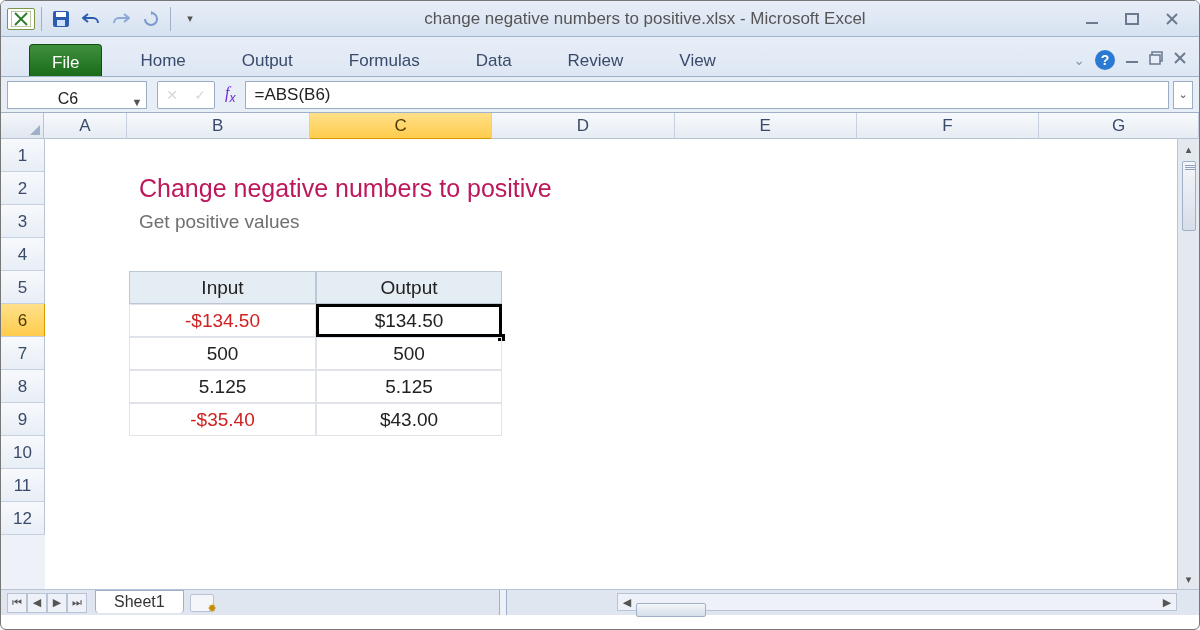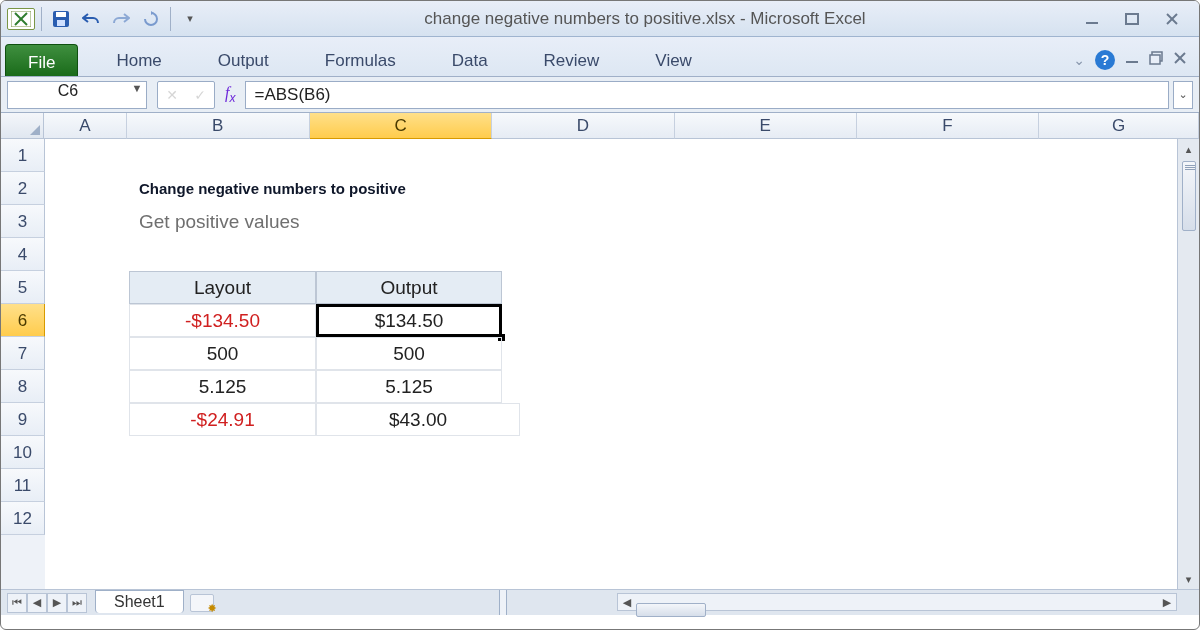--- a/index.html
+++ b/index.html
@@ -11,28 +11,28 @@
   .excel-icon { width: 28px; height: 22px; background: #fff; border: 1px solid #7a9646; border-radius: 2px; position: relative; display: flex; align-items: center; justify-content: center; }
   .excel-icon svg { width: 20px; height: 16px; }
   .qat-sep { width: 1px; height: 24px; background: #a0b0c8; margin: 0 2px; }
   .qat-btn { width: 26px; height: 26px; display: flex; align-items: center; justify-content: center; border-radius: 2px; color: #3a5a8a; }
   .title-text { flex: 1; text-align: center; font-size: 17px; color: #555; }
   .winctrl { display: flex; gap: 18px; padding-right: 16px; color: #6b7a8f; }
   .winctrl span { width: 22px; height: 22px; display: flex; align-items: center; justify-content: center; font-size: 16px; }
 
   
   .ribbon { height: 40px; background: linear-gradient(#e8eef8,#dde7f3); display: flex; align-items: end; border-bottom: 1px solid #a0b0c8; position: relative; }
-  .file-tab { margin-left: 4px; height: 32px; background: linear-gradient(#3f8f3f,#1a6b1a); color: #fff; font-size: 17px; padding: 4px 22px 0; border-radius: 4px 4px 0 0; display: flex; align-items: center; border: 1px solid #0f5010; border-bottom: none; }
+  .file-tab { margin-left: 28px; height: 32px; background: linear-gradient(#3f8f3f,#1a6b1a); color: #fff; font-size: 17px; padding: 4px 22px 0; border-radius: 4px 4px 0 0; display: flex; align-items: center; border: 1px solid #0f5010; border-bottom: none; }
   .rtab { height: 30px; padding: 0 18px; font-size: 17px; color: #3a4a6a; display: flex; align-items: center; margin-left: 20px; }
   .rib-right { position: absolute; right: 12px; bottom: 6px; display: flex; align-items: center; gap: 10px; color: #6b7a8f; }
   .help-icon { width: 20px; height: 20px; background: #2a7ad4; color: #fff; border-radius: 50%; display: flex; align-items: center; justify-content: center; font-size: 14px; font-weight: bold; }
 
   
   .fbar { height: 36px; background: #e8eef5; display: flex; align-items: center; border-bottom: 1px solid #a0b0c8; padding: 4px 6px; gap: 4px; }
-  .namebox { width: 140px; height: 28px; background: #fff; border: 1px solid #9aacc6; display: flex; align-items: flex-start; }
+  .namebox { width: 140px; height: 28px; background: #fff; border: 1px solid #9aacc6; display: flex; align-items: flex-end; }
   .namebox-txt { flex: 1; text-align: center; font-size: 16px; color: #222; }
   .namebox-dd { width: 18px; text-align: center; color: #555; font-size: 11px; }
   .fx-cluster { display: flex; align-items: center; height: 28px; background:#fff; border:1px solid #9aacc6; border-radius:2px; }
   .fx-cluster span { width: 28px; text-align:center; color:#777; font-size:14px; }
   .fx-label { font-style: italic; font-family: "Times New Roman", serif; font-size: 16px; color: #6d28d9; padding: 0 6px; }
   .formula-in { flex: 1; height: 28px; background: #fff; border: 1px solid #9aacc6; font-size: 17px; color: #222; padding: 0 8px; display: flex; align-items: center; }
   .fbar-expand { width: 20px; height: 28px; border:1px solid #9aacc6; background:#fff; display:flex; align-items:center; justify-content:center; color:#555; font-size:11px; }
 
   
   .grid-area { position: relative; height: 476px; display: flex; flex-direction: column; }
@@ -42,21 +42,21 @@
   .colh { background: linear-gradient(#f7f9fc,#e6ecf4); border-right: 1px solid #c6d0df; border-bottom: 1px solid #b8c4d6; text-align: center; font-size: 17px; color: #3a4a6a; line-height: 26px; }
   .colh.active { background: linear-gradient(#ffe08a,#ffcc4d); border-bottom-color:#d79a00; color:#4a3a00; }
 
   .grid-body { flex: 1; display: flex; overflow: hidden; }
   .rowhdrs { width: 44px; background: #eef2f8; }
   .rowh { height: 33px; background: linear-gradient(#f7f9fc,#e8eef6); border-bottom: 1px solid #c6d0df; border-right: 1px solid #b8c4d6; text-align: center; font-size: 17px; color: #3a4a6a; line-height: 33px; }
   .rowh.active { background: linear-gradient(#ffe08a,#ffcc4d); border-right-color:#d79a00; color:#4a3a00; }
 
   .cells { position: relative; flex: 1; background:#fff; }
   .cell { position: absolute; height: 33px; font-size: 19px; color:#222; display: flex; align-items: center; }
-  .title-cell { font-weight: bold; font-size: 15px; color:#0f172a; }
+  .title-cell { font-weight: normal; font-size: 25px; color:#be185d; }
   .sub-cell { font-size: 19px; color:#6f6f6f; }
   .th-cell { background:#e4ecf4; border:1px solid #bcc6d4; justify-content:center; font-size:19px; }
   .td-cell { border:1px solid #e0e4ea; justify-content:center; }
   .neg { color:#d02020; }
   .selcell { border:3px solid #000 !important; z-index:5; }
   .fill-handle { position:absolute; width:7px; height:7px; background:#000; }
 
   .vscroll { position:absolute; right:0; top:26px; bottom:0; width:22px; background:#e4e9f0; border-left:1px solid #b8c4d6; display:flex; flex-direction:column; align-items:center; }
   .vscroll .arr { height:20px; font-size:11px; color:#555; display:flex; align-items:center; }
   .vscroll .thumb { width:14px; flex:0 0 70px; background:linear-gradient(#f4f6fa,#d6deea); border:1px solid #a0b0c8; border-radius:2px; margin-top:2px; }
@@ -200,35 +200,35 @@
         <div class="rowh">9</div>
         <div class="rowh">10</div>
         <div class="rowh">11</div>
         <div class="rowh">12</div>
       </div>
     <div class="cells">
 
       <div class="cell title-cell" style="left:94px;top:33px;width:700px;height:33px">Change negative numbers to positive</div>
       <div class="cell sub-cell" style="left:94px;top:66px;width:400px">Get positive values</div>
 
-      <div class="cell th-cell" style="left:84px;top:132px;width:187px">Layout</div>
+      <div class="cell th-cell" style="left:84px;top:132px;width:187px">Input</div>
       <div class="cell th-cell" style="left:271px;top:132px;width:186px">Output</div>
 
       <div class="cell td-cell neg" style="left:84px;top:165px;width:187px">-$134.50</div>
       <div class="cell td-cell selcell" style="left:271px;top:165px;width:186px">$134.50</div>
       <div class="fill-handle" style="left:453px;top:195px"></div>
 
       <div class="cell td-cell" style="left:84px;top:198px;width:187px">500</div>
       <div class="cell td-cell" style="left:271px;top:198px;width:186px">500</div>
 
       <div class="cell td-cell" style="left:84px;top:231px;width:187px">5.125</div>
       <div class="cell td-cell" style="left:271px;top:231px;width:186px">5.125</div>
 
-      <div class="cell td-cell neg" style="left:84px;top:264px;width:187px">-$24.91</div>
-      <div class="cell td-cell" style="left:271px;top:264px;width:204px">$43.00</div>
+      <div class="cell td-cell neg" style="left:84px;top:264px;width:187px">-$35.40</div>
+      <div class="cell td-cell" style="left:271px;top:264px;width:186px">$43.00</div>
     </div>
   </div>
 
   <div class="vscroll">
     <div class="arr">▴</div>
     <div class="thumb">
         <div class="thumb-mark">
           <span></span>
           <span></span>
           <span></span>

